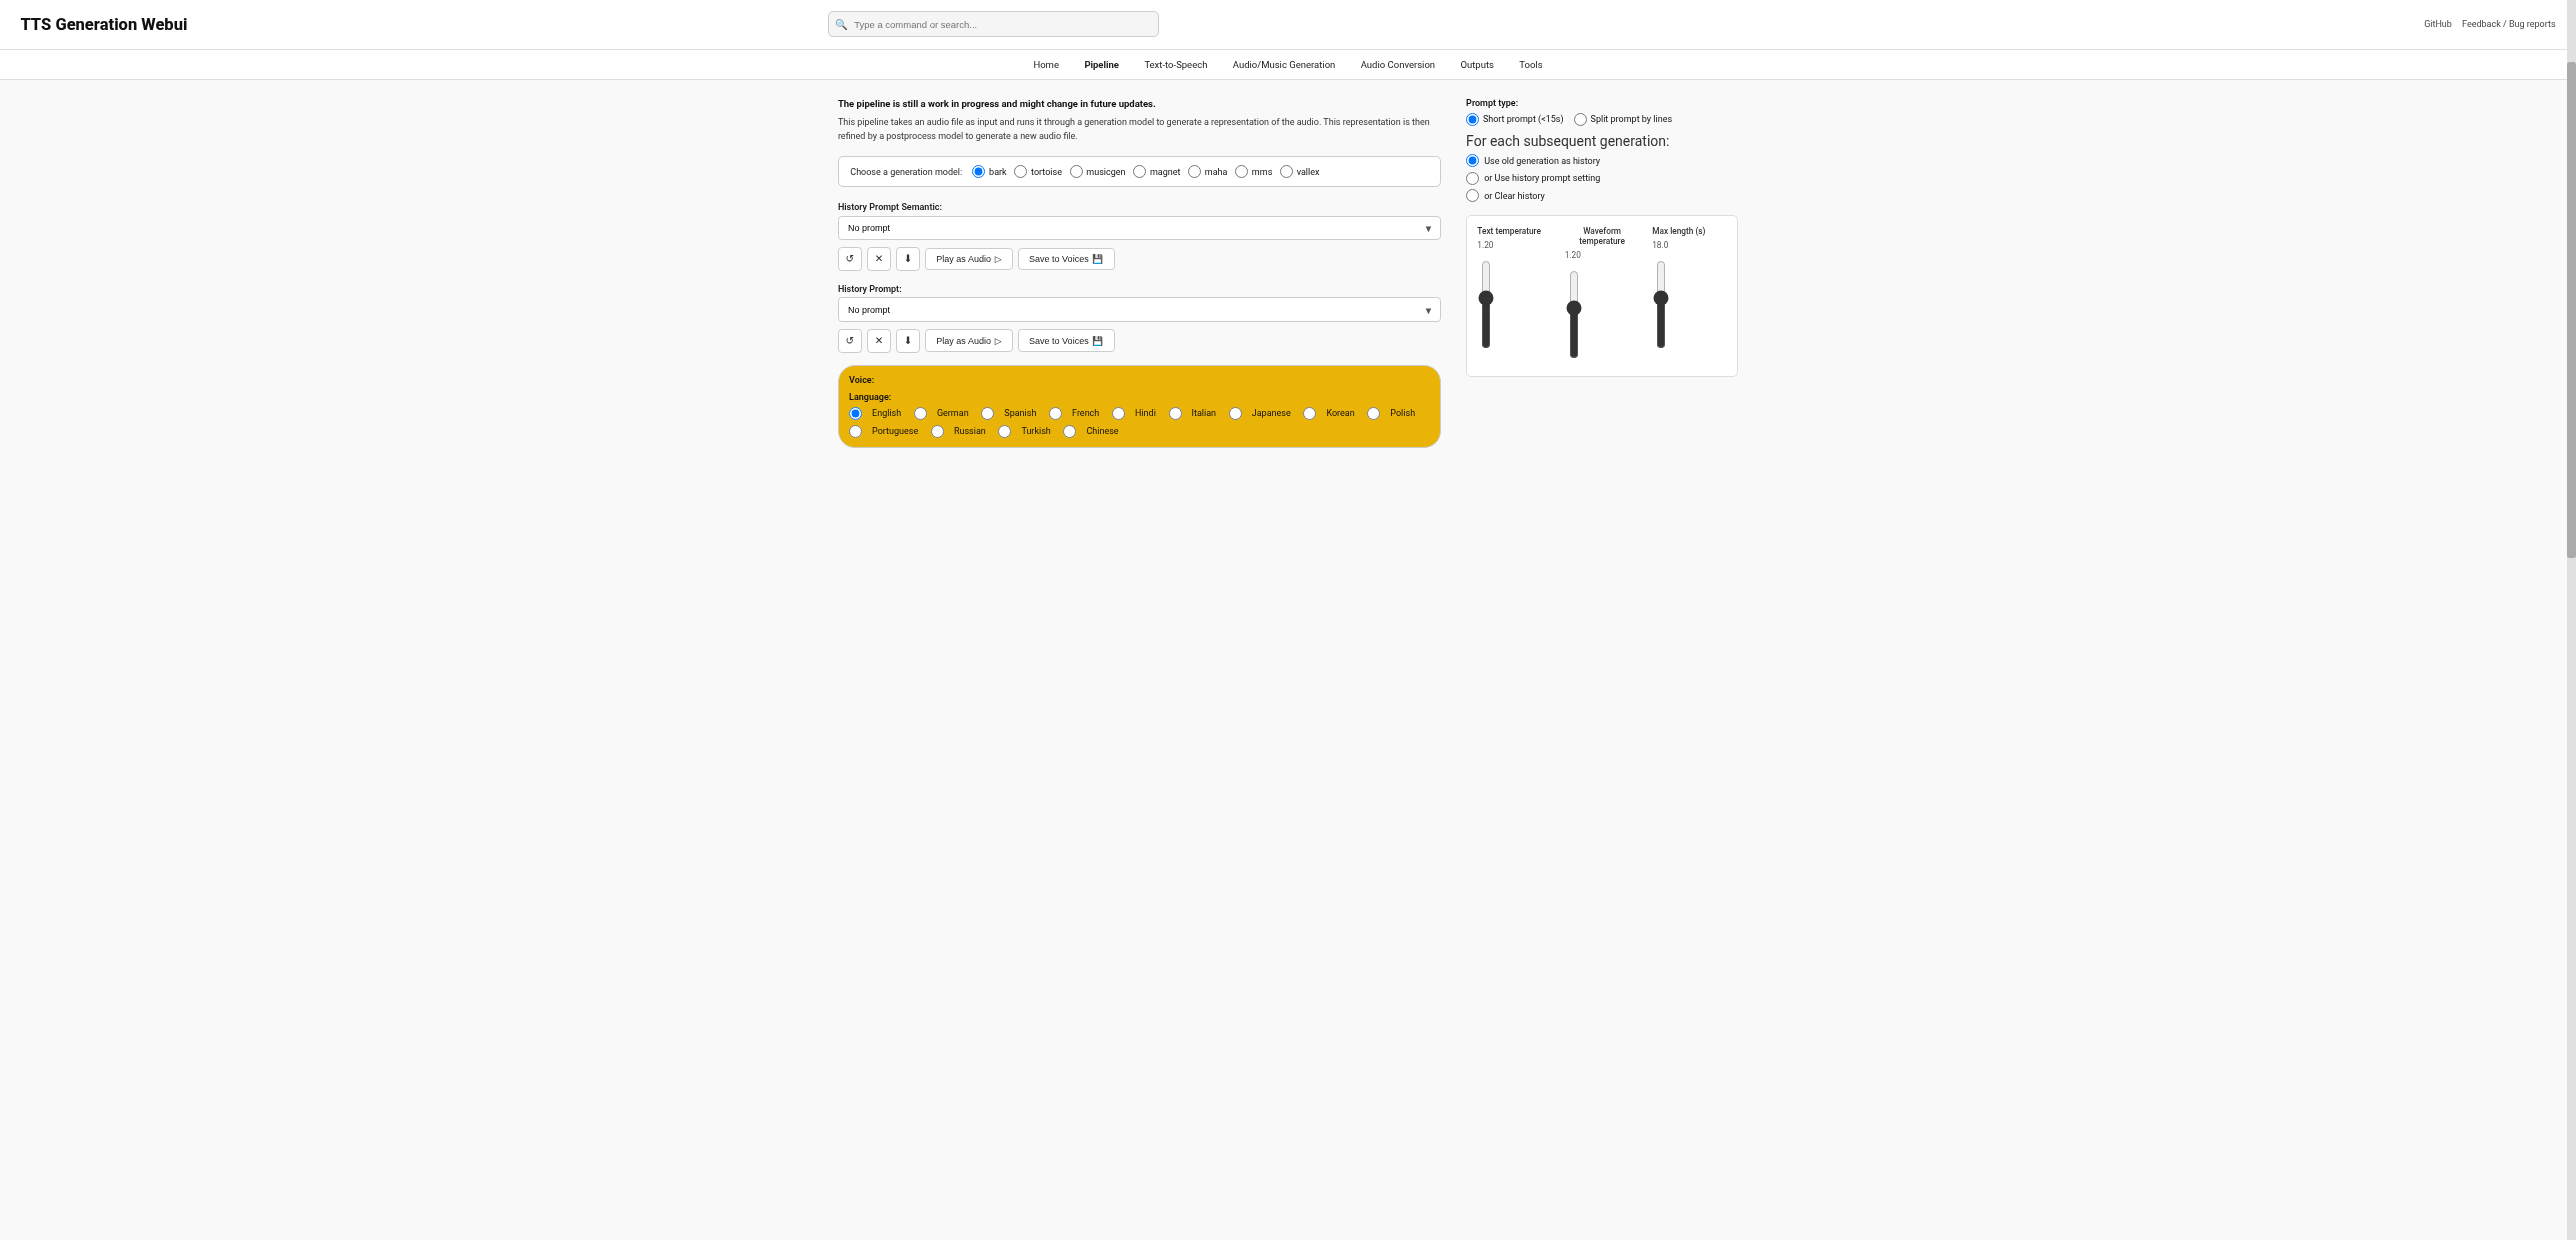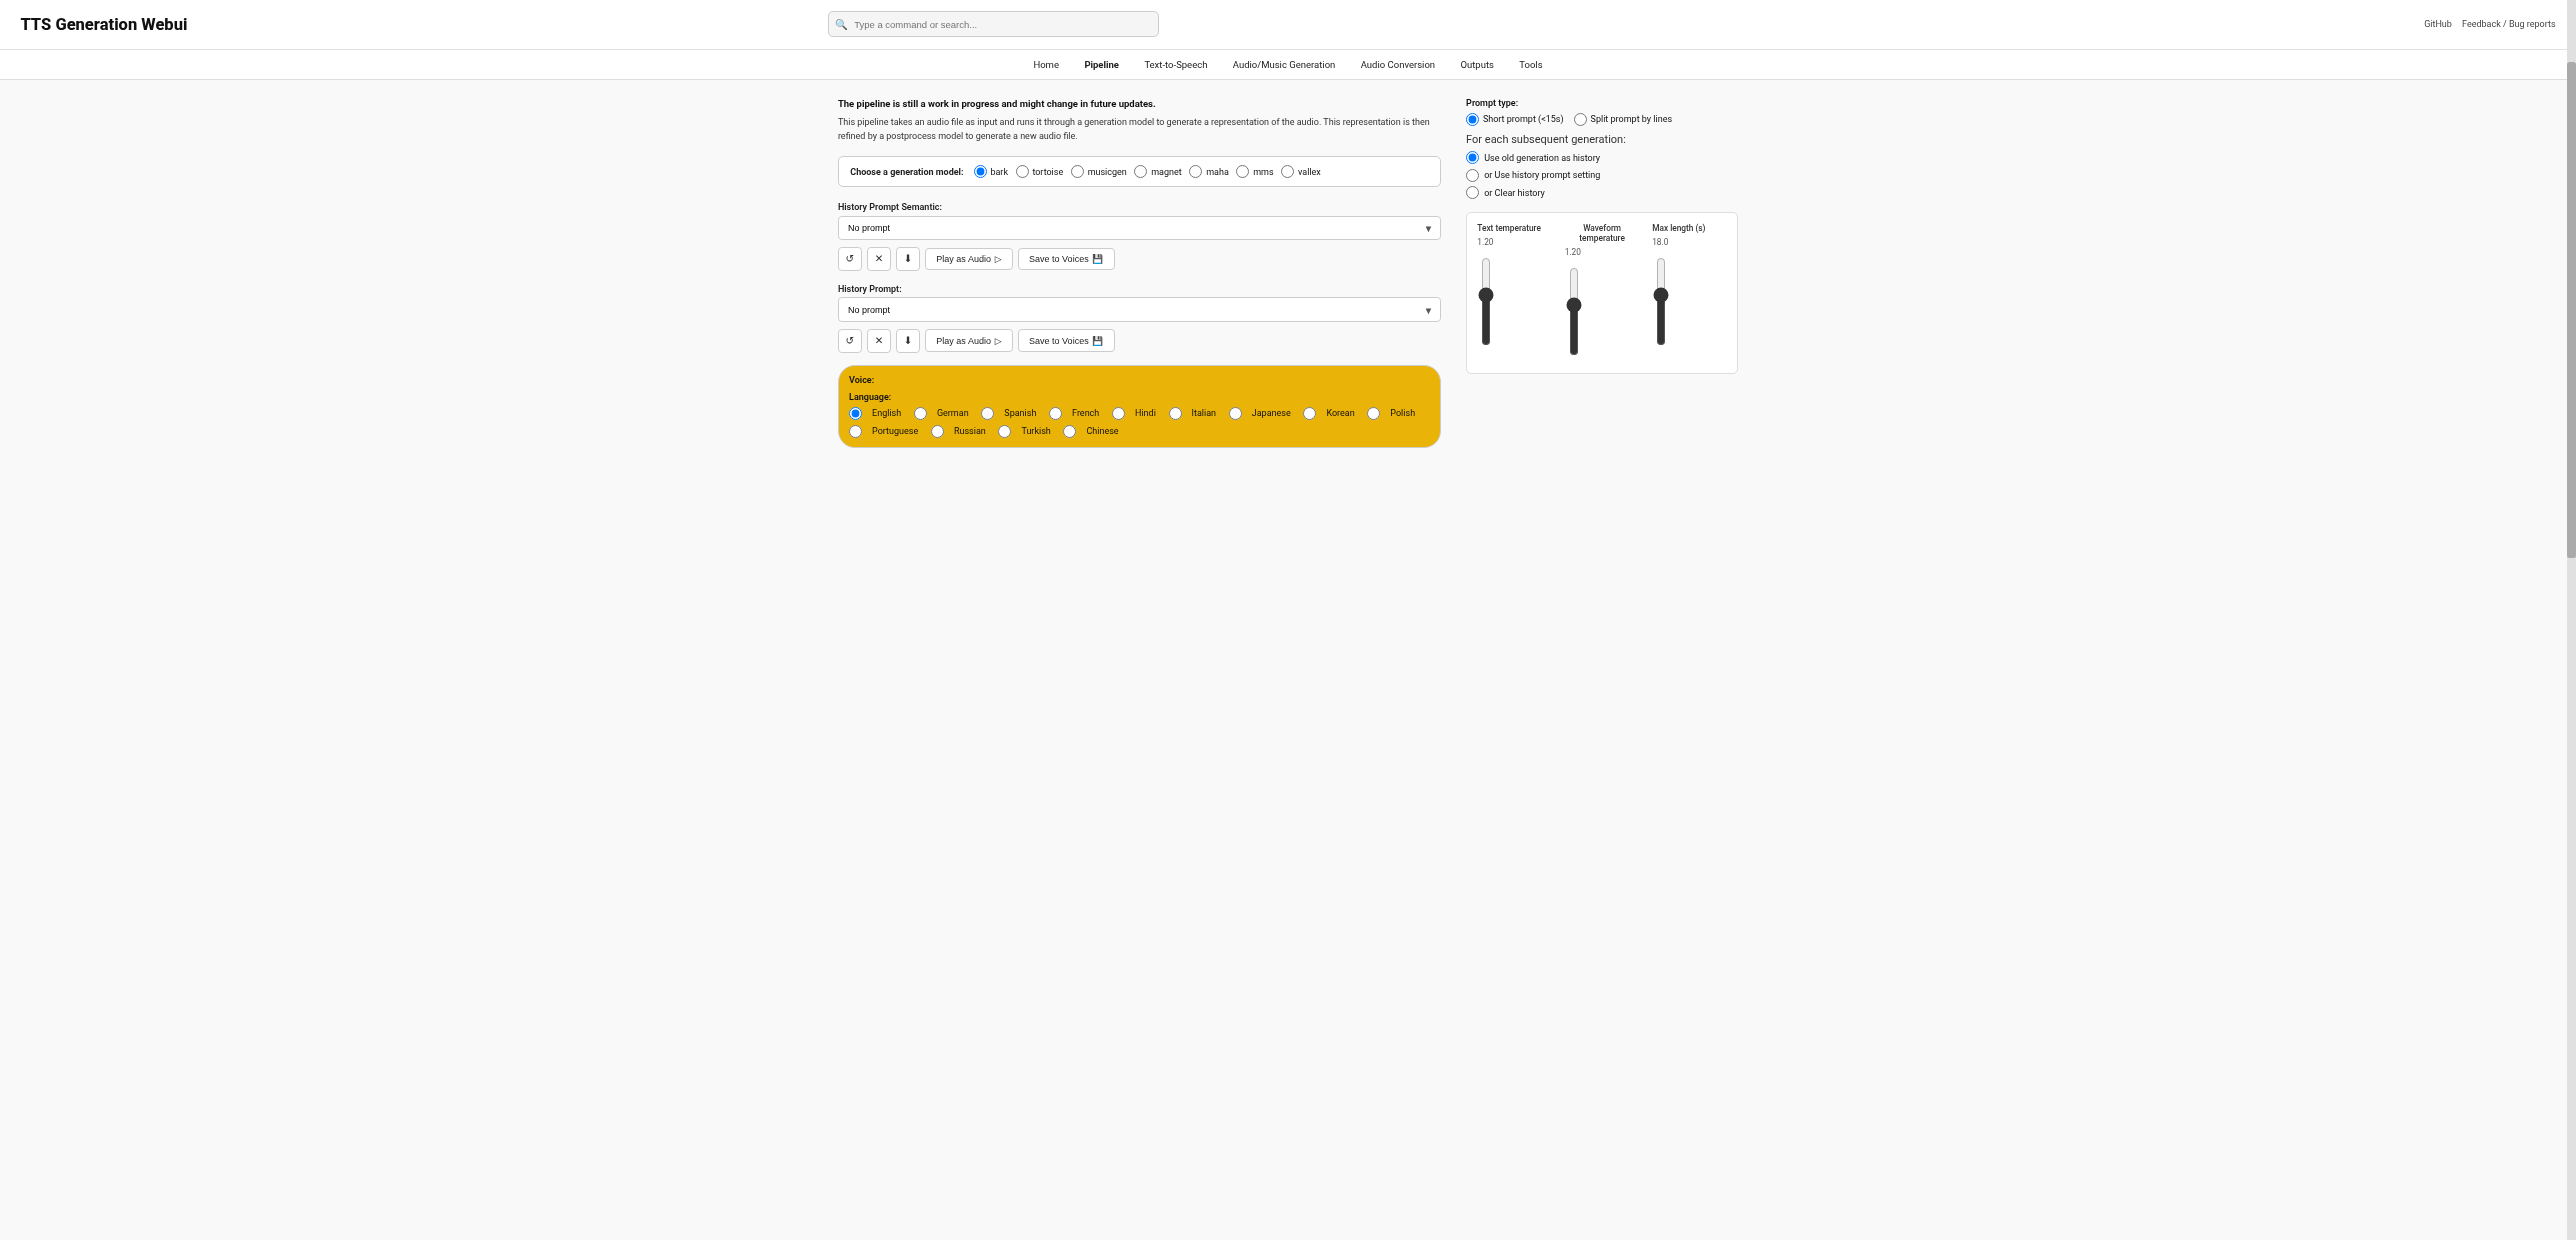--- a/index.html
+++ b/index.html
@@ -114,21 +114,20 @@
       border: 0.6px solid #ccc;
       border-radius: 5.1px;
       padding: 7.6px 11.4px;
       margin-bottom: 15.3px;
       font-size: 9px;
     }
     .model-select-row label {
       margin-right: 2.5px;
       font-size: 9px;
       color: #222;
-      font-weight: bold;
     }
     .radio-group {
       display: flex;
       align-items: center;
       gap: 3.8px;
       font-size: 9px;
     }
     .radio-group input[type="radio"] { cursor: pointer; }
 
     .section-label {
@@ -234,21 +233,21 @@
       margin-bottom: 5.1px;
     }
     .prompt-type-options {
       display: flex;
       align-items: center;
       gap: 10.2px;
       font-size: 9px;
       margin-bottom: 7.6px;
     }
     .subsequent-title {
-      font-size: 11px;
+      font-size: 14px;
       margin-bottom: 5.1px;
       color: #333;
     }
     .subsequent-options {
       display: flex;
       flex-direction: column;
       gap: 4.5px;
       font-size: 9px;
       margin-bottom: 10.2px;
     }

